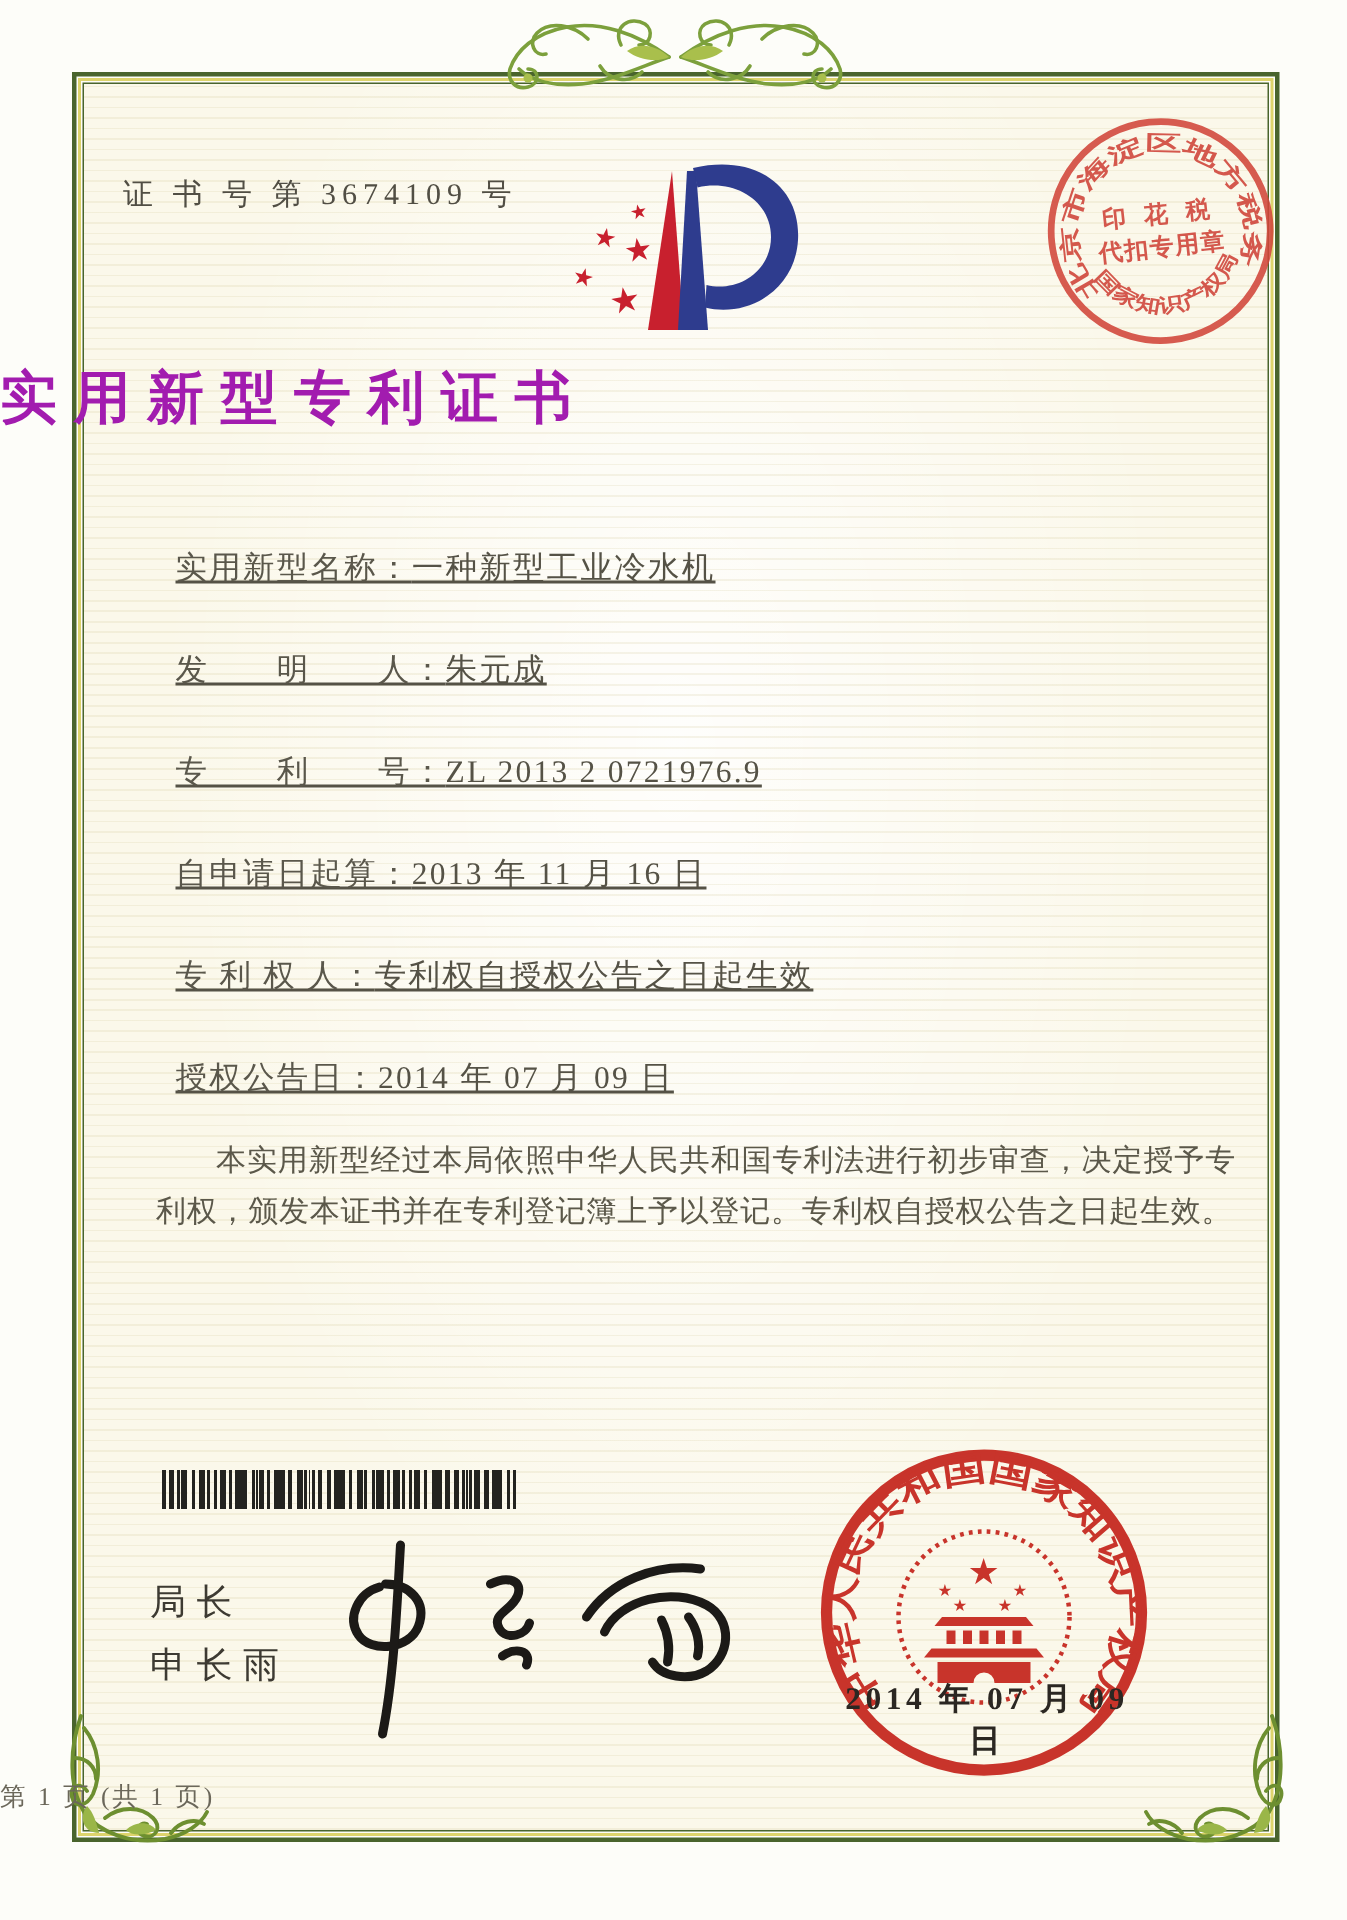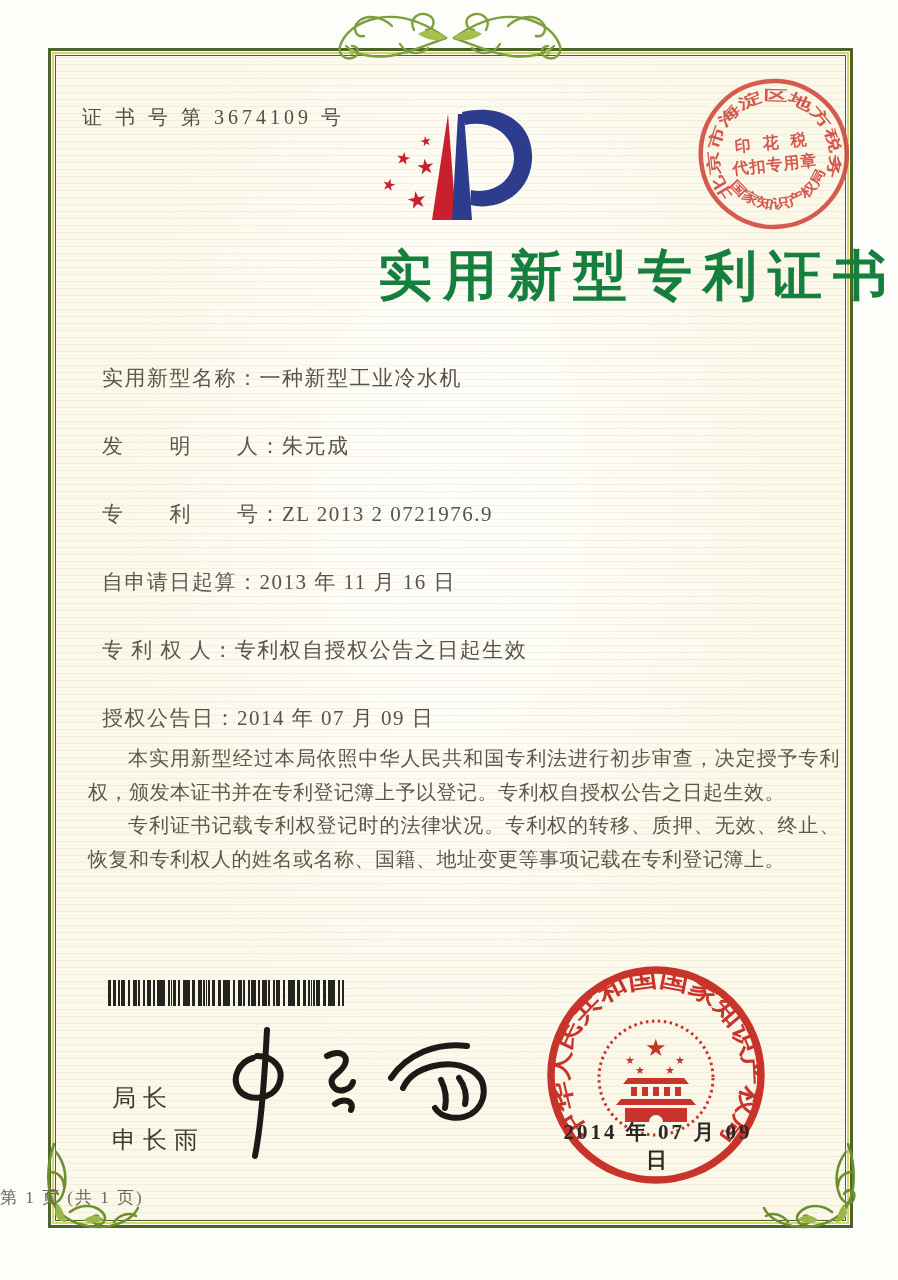--- a/index.html
+++ b/index.html
@@ -14,42 +14,42 @@
   .frame-gold{position:absolute;top:52px;left:52px;right:49px;bottom:56px;
     border:2px solid #ddd36c;pointer-events:none;}
   .frame-inner{position:absolute;top:55px;left:55px;right:52px;bottom:59px;
     border:1px solid #49642d;
     background-color:#fbf8ea;
     background-image:
       repeating-linear-gradient(0deg, rgba(198,186,128,0.16) 0 1px, transparent 1px 7px),
       radial-gradient(ellipse at 50% 38%, rgba(255,255,255,0.85) 0%, rgba(255,255,255,0) 62%);
   }
   
-  .cert-number{position:absolute;left:82px;top:104px;font-size:20px;letter-spacing:4px;
+  .cert-number{position:absolute;left:82px;top:116px;font-size:20px;letter-spacing:4px;
     color:#514e44;}
-  .title{position:absolute;left:0;right:0;top:240px;text-align:right;
-    font-size:54px;font-weight:700;letter-spacing:11px;color:#15803d;}
+  .title{position:absolute;left:0;right:0;top:240px;text-align:left;
+    font-size:38px;font-weight:700;letter-spacing:11px;color:#a21caf;}
   .fields{position:absolute;left:100px;top:356px;right:80px;}
-  .field{position:absolute;left:2px;font-size:21px;color:#555246;letter-spacing:1.5px;white-space:nowrap;}
+  .field{position:absolute;left:17px;font-size:21px;color:#555246;letter-spacing:1.5px;white-space:nowrap;text-decoration:underline;}
   .field .lab{color:#5a574b;}
   .f0{top:8px}.f1{top:76px}.f2{top:144px}.f3{top:212px}.f4{top:280px}.f5{top:348px}
   .paras{position:absolute;left:88px;right:58px;top:742px;}
-  .paras p{margin:0;text-indent:2em;font-size:20px;line-height:33.5px;
+  .paras p{margin:16px;text-indent:2em;font-size:20px;line-height:33.5px;
     text-align:justify;color:#5b584a;letter-spacing:0.5px;}
   
   .barcode{position:absolute;left:108px;top:980px;width:236px;height:26px;
     background-image:
       repeating-linear-gradient(90deg,#23231f 0 2px,transparent 2px 5px),
       repeating-linear-gradient(90deg,#23231f 0 1px,transparent 1px 7px),
       repeating-linear-gradient(90deg,#23231f 0 3px,transparent 3px 13px),
       repeating-linear-gradient(90deg,transparent 0 17px,#fbf8ea 17px 19px);
   }
   
-  .officer{position:absolute;left:112px;top:1048px;font-size:24px;color:#3d3a32;
-    letter-spacing:7px;line-height:42px;margin-top:29px;}
+  .officer{position:absolute;left:100px;top:1048px;font-size:24px;color:#3d3a32;
+    letter-spacing:7px;line-height:42px;}
   .signature{position:absolute;left:215px;top:1012px;}
   
   .tax-stamp{position:absolute;left:690px;top:72px;transform:rotate(-6deg);opacity:.88;}
   .big-seal{position:absolute;left:543px;top:962px;opacity:.93;}
   .seal-date{position:absolute;left:548px;top:1118px;width:220px;text-align:center;
     font-size:21px;letter-spacing:3px;color:#2b2722;font-weight:700;}
   
   .top-ornament{position:absolute;left:296px;top:4px;}
   .corner-left{position:absolute;left:44px;top:1142px;}
   .corner-right{position:absolute;right:40px;top:1142px;transform:scaleX(-1);}
@@ -151,21 +151,20 @@
   <div class="field f0"><span class="lab">实用新型名称：</span><span>一种新型工业冷水机</span></div>
   <div class="field f1"><span class="lab">发　　明　　人：</span><span>朱元成</span></div>
   <div class="field f2"><span class="lab">专　　利　　号：</span><span>ZL 2013 2 0721976.9</span></div>
   <div class="field f3"><span class="lab">自申请日起算：</span><span>2013 年 11 月 16 日</span></div>
   <div class="field f4"><span class="lab">专  利  权  人：</span><span>专利权自授权公告之日起生效</span></div>
   <div class="field f5"><span class="lab">授权公告日：</span><span>2014 年 07 月 09 日</span></div>
 </div>
 
 <div class="paras">
   <p>本实用新型经过本局依照中华人民共和国专利法进行初步审查，决定授予专利权，颁发本证书并在专利登记簿上予以登记。专利权自授权公告之日起生效。</p>
-  <p>专利证书记载专利权登记时的法律状况。专利权的转移、质押、无效、终止、恢复和专利权人的姓名或名称、国籍、地址变更等事项记载在专利登记簿上。</p>
 </div>
 
 <div class="barcode"></div>
 
 <div class="officer">
   <div>局长</div>
   <div>申长雨</div>
 </div>
 
 <svg class="signature" width="300" height="148" viewBox="0 0 300 148">

